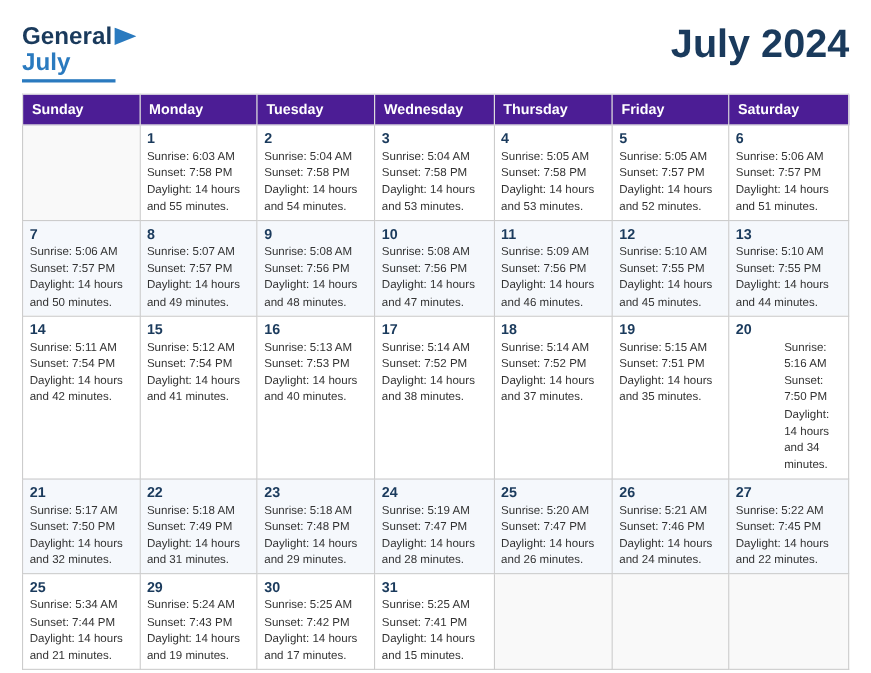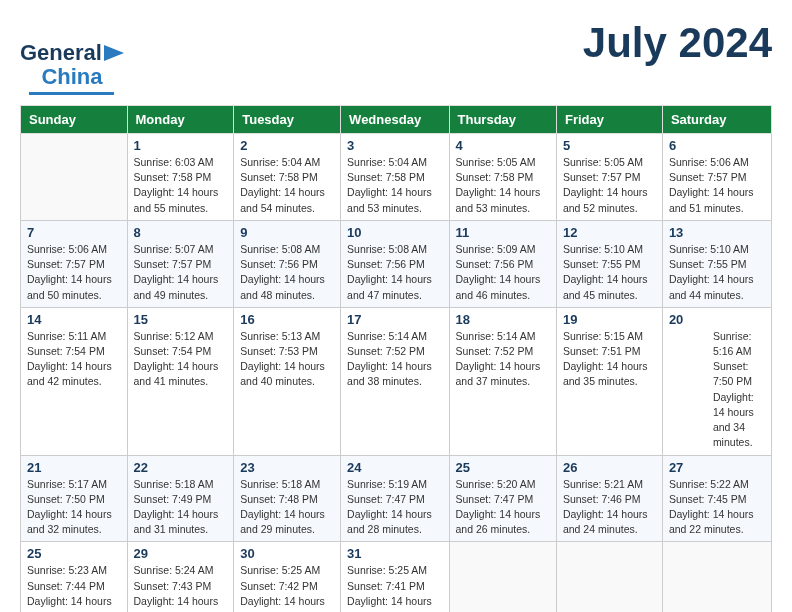--- a/index.html
+++ b/index.html
@@ -12,44 +12,43 @@
     }
     .header {
       display: flex;
       justify-content: space-between;
       align-items: flex-start;
       margin-bottom: 10px;
     }
     .logo {
       display: flex;
       flex-direction: column;
-      align-items: center;
-      margin-top: 20px;
+      align-items: flex-start;
     }
     .title-block {
       text-align: right;
     }
     .title-month {
-      font-size: 42px;
+      font-size: 36px;
       font-weight: bold;
       color: #1a3a5c;
       line-height: 1.1;
     }
     .title-location {
       font-size: 18px;
       color: #1a3a5c;
       font-weight: normal;
     }
     .calendar {
       width: 100%;
       border-collapse: collapse;
       font-size: 11px;
     }
     .calendar th {
-      background: #15803d;
+      background: #4c1d95;
       color: #fff;
       text-align: left;
       padding: 6px 8px;
       font-size: 13px;
       font-weight: bold;
       border: 1px solid #ddd;
     }
     .calendar td {
       vertical-align: top;
       border: 1px solid #ccc;
@@ -82,21 +81,21 @@
 
 <div class="header">
   <div class="logo">
     <div style="display:flex;align-items:center;">
       <span style="font-size:22px;font-weight:bold;color:#1a3a5c;">General</span>
       <svg width="20" height="16" viewBox="0 0 20 16" style="margin-left:2px;">
         <polygon points="0,0 20,8 0,16" fill="#2a7abf"></polygon>
       </svg>
     </div>
     <div style="display:flex;align-items:center;margin-top:-2px;">
-      <span style="font-size:22px;font-weight:bold;color:#2a7abf;">China</span>
+      <span style="font-size:22px;font-weight:bold;color:#2a7abf;">July</span>
     </div>
     <div style="height:3px;background:#2a7abf;width:85px;margin-top:2px;"></div>
   </div>
   <div class="title-block">
     <div class="title-month">July 2024</div>
   </div>
 </div>
 
 <table class="calendar">
   <thead>
@@ -305,21 +304,21 @@
           <span class="day-number">27</span>
           <div class="day-info" style="white-space: pre-line;">Sunrise: 5:22 AM
 Sunset: 7:45 PM
 Daylight: 14 hours
 and 22 minutes.</div>
         </td>
       </tr>
       <tr>
         <td>
           <span class="day-number">25</span>
-          <div class="day-info" style="white-space: pre-line;">Sunrise: 5:23 AM
+          <div class="day-info" style="white-space: pre-line;">Sunrise: 5:34 AM
 Sunset: 7:44 PM
 Daylight: 14 hours
 and 21 minutes.</div>
         </td>
         <td>
           <span class="day-number">29</span>
           <div class="day-info" style="white-space: pre-line;">Sunrise: 5:24 AM
 Sunset: 7:43 PM
 Daylight: 14 hours
 and 19 minutes.</div>

